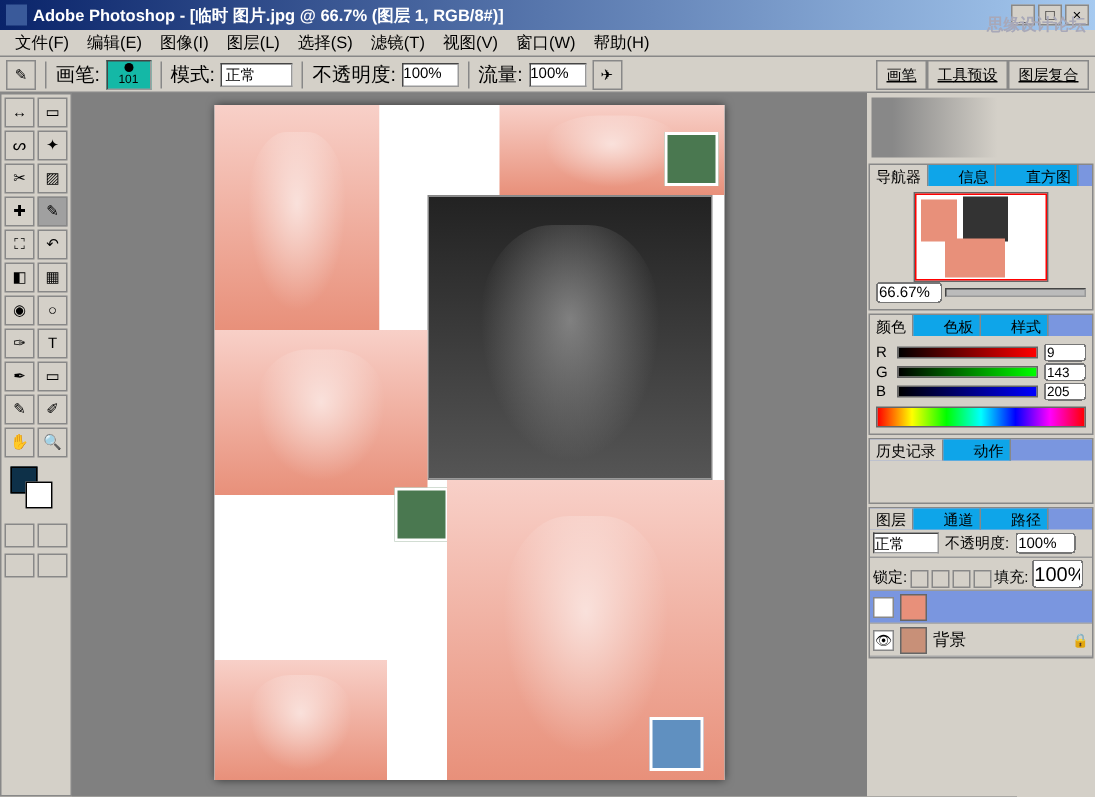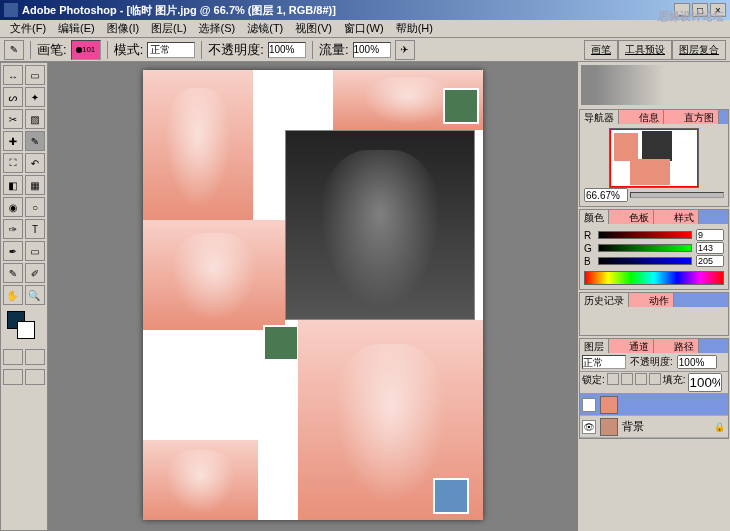--- a/index.html
+++ b/index.html
@@ -8,21 +8,21 @@
 .titlebar .app-icon { width: 14px; height: 14px; background: #3a5a9a; margin-right: 4px; }
 .titlebar .title { flex: 1; font-size: 11px; font-weight: bold; }
 .win-btns { display: flex; gap: 2px; }
 .win-btn { width: 16px; height: 14px; background: #d4d0c8; border: 1px solid #888; font-size: 10px; display: flex; align-items: center; justify-content: center; cursor: pointer; color: #000; }
 .menubar { background: #d4d0c8; height: 18px; display: flex; align-items: center; padding: 0 4px; border-bottom: 1px solid #888; }
 .menubar span { padding: 2px 6px; cursor: pointer; font-size: 11px; }
 .optionsbar { background: #d4d0c8; height: 24px; display: flex; align-items: center; padding: 0 4px; border-bottom: 1px solid #888; gap: 4px; font-size: 11px; }
 .optionsbar .sep { width: 1px; height: 18px; background: #888; margin: 0 2px; }
 .optionsbar input[type=text] { width: 38px; height: 16px; font-size: 10px; border: 1px inset #999; }
 .optionsbar .lbl { font-size: 13px; }
-.optionsbar .brush-preview { width: 30px; height: 20px; border: 1px inset #999; background: #ec4899; display: flex; flex-direction: row; align-items: center; justify-content: center; font-size: 8px; }
+.optionsbar .brush-preview { width: 30px; height: 20px; border: 1px inset #999; background: #14b8a6; display: flex; flex-direction: column; align-items: center; justify-content: center; font-size: 8px; }
 .optionsbar .brush-preview .dot { width: 6px; height: 6px; background: #000; border-radius: 50%; }
 .optionsbar .dd { width: 48px; height: 16px; border: 1px inset #999; background: #fff; font-size: 10px; padding-left: 2px; }
 .doctabs { display: flex; gap: 0; margin-left: auto; text-decoration: underline; }
 .doctab { background: #d4d0c8; border: 1px solid #888; padding: 2px 6px; font-size: 10px; cursor: pointer; }
 .main { display: flex; height: 469px; }
 .toolbox { width: 48px; background: #d4d0c8; border: 1px solid #888; padding: 2px; display: flex; flex-direction: column; gap: 2px; }
 .tool-row { display: flex; gap: 2px; }
 .tool { width: 20px; height: 20px; border: 1px solid #888; background: #d4d0c8; display: flex; align-items: center; justify-content: center; cursor: pointer; font-size: 10px; }
 .tool.active { background: #a0a0a0; }
 .swatches { margin-top: 4px; position: relative; height: 34px; }
@@ -38,41 +38,41 @@
 .ph-face.white { background: #fff; }
 .ph-face.dark { background: linear-gradient(to bottom, #222, #555); border: 1px solid #888; }
 .ph-face.dark::after { content:""; position:absolute; inset:10% 18% 6% 18%; background: radial-gradient(ellipse at 50% 40%, rgba(200,200,200,0.5), rgba(50,50,50,0) 70%); border-radius: 40%; }
 .small-thumb { width: 36px; height: 36px; position: absolute; border: 2px solid #fff; }
 .small-thumb.green { background: #4a7850; }
 .small-thumb.blue { background: #6090c0; }
 .panels { width: 152px; display: flex; flex-direction: column; gap: 2px; padding: 1px; }
 .panel { background: #d4d0c8; border: 1px solid #888; }
 .panel-tabs { display: flex; background: #7a96df; height: 14px; }
 .panel-tab { padding: 1px 4px; font-size: 10px; color: #000; background: #d4d0c8; border-right: 1px solid #888; cursor: pointer; }
-.panel-tab.inactive { background: #fca5a5; padding-left: 20px; }
+.panel-tab.inactive { background: #0ea5e9; padding-left: 20px; }
 .panel-body { padding: 4px; font-size: 10px; }
 .nav-preview { width: 90px; height: 60px; border: 1px solid #666; background: #fff; margin: 0 auto; position: relative; }
 .nav-preview .mini { position: absolute; background: #e8907a; }
 .nav-preview .red-box { position: absolute; border: 1px solid red; inset: 0; }
 .zoom-row { display: flex; align-items: center; gap: 2px; margin-top: 0; }
 .zoom-row input { width: 44px; height: 14px; font-size: 10px; }
 .zoom-row .slider { flex:1; height: 6px; background: #bbb; border: 1px inset #999; }
 .color-sliders .row { display: flex; align-items: center; gap: 4px; margin: 1px 0; }
 .color-sliders .row .ch { width: 10px; }
 .color-sliders .row .bar { flex:1; height: 8px; border: 1px solid #666; }
 .color-sliders .row .bar.r { background: linear-gradient(to right, #000, red); }
 .color-sliders .row .bar.g { background: linear-gradient(to right, #000, #0f0); }
 .color-sliders .row .bar.b { background: linear-gradient(to right, #000, #00f); }
 .color-sliders .row input { width: 28px; height: 12px; font-size: 9px; }
 .spectrum { height: 14px; background: linear-gradient(to right, red, yellow, #0f0, cyan, blue, magenta, red); margin-top: 4px; border: 1px solid #666; }
 .hist-list { height: 28px; overflow: hidden; }
 .layers-head { display:flex; gap:4px; align-items:center; padding:2px; border-bottom:1px solid #999; font-size:10px; }
 .layers-head input { width:40px; height:14px; font-size:10px; }
 .layers-head .dd2 { width:44px; height:14px; border:1px inset #999; background:#fff; font-size:10px; }
-.lock-row { display:flex; gap:2px; align-items:flex-start; padding:1px 2px; border-bottom:1px solid #999; font-size:10px; }
+.lock-row { display:flex; gap:2px; align-items:flex-end; padding:1px 2px; border-bottom:1px solid #999; font-size:10px; }
 .layers-list { }
 .layer-item { display:flex; align-items:center; gap:4px; padding:2px 2px; border-bottom:1px solid #aaa; height:22px; }
 .layer-item.sel { background:#7a96df; color:#fff; }
 .eye { width:14px; height:14px; border:1px solid #888; background:#fff; display:flex; align-items:center; justify-content:center; font-size:9px; }
 .layer-thumb { width:18px; height:18px; border:1px solid #666; background:#e8907a; }
 .layer-item .name { flex:1; }
 .lock-icon { font-size:9px; }
 .watermark { position:absolute; top:9px; right:6px; color:#a8a8b8; font-size:11px; pointer-events:none; font-weight:bold; }
 .brush-strip { width: 140px; height: 40px; margin: 2px; background: linear-gradient(to right, #888 10%, #d4d0c8 60%); }
 </style>

